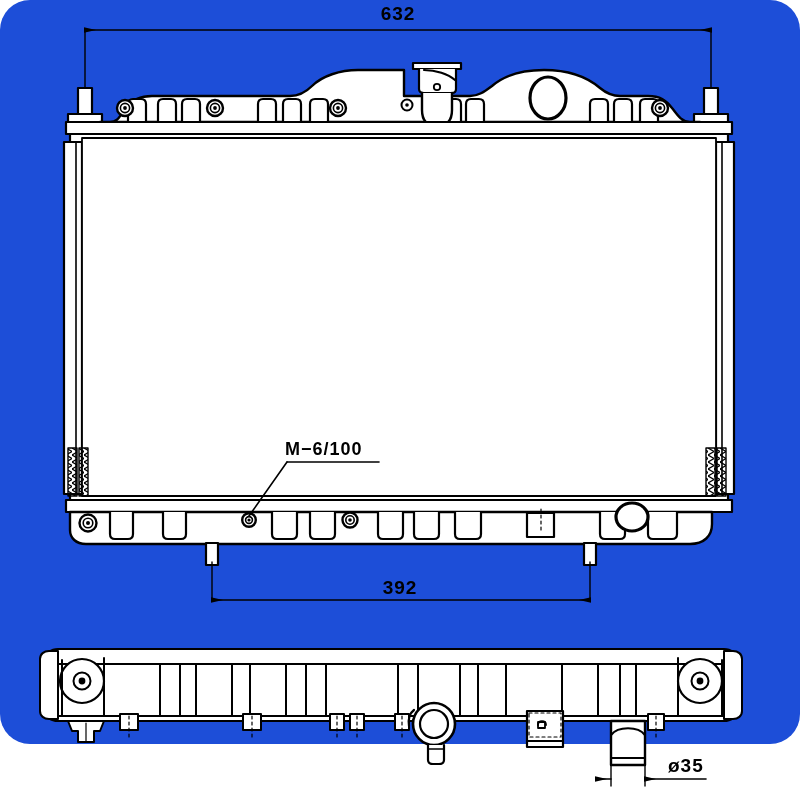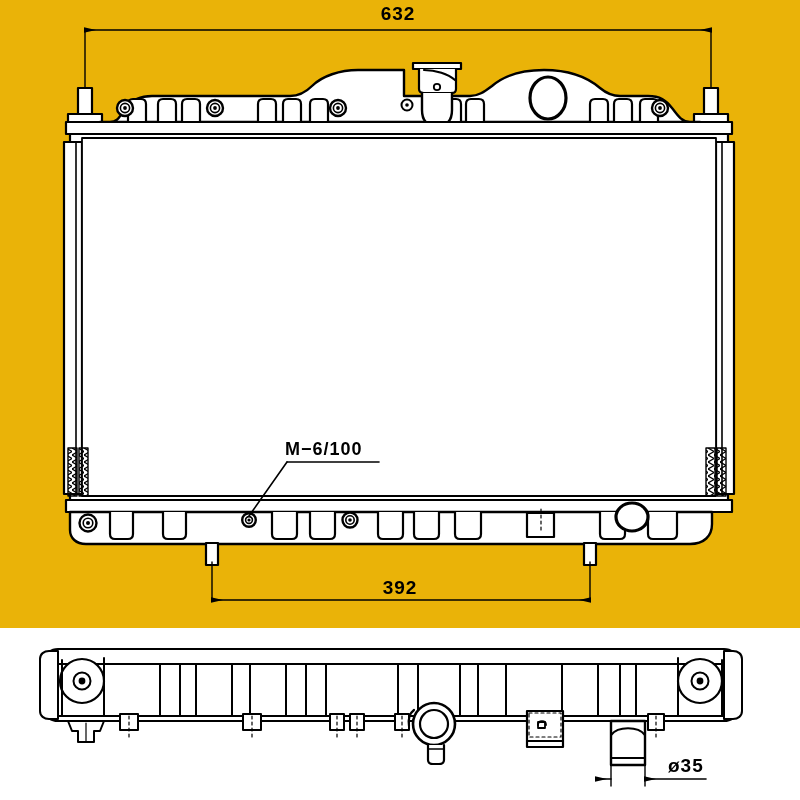--- a/index.html
+++ b/index.html
@@ -9,22 +9,23 @@
   }
   body {
     width: 800px;
     height: 800px;
     font-family: "Liberation Sans", sans-serif;
     overflow: hidden;
   }
   #sheet {
     position: relative;
     width: 800px;
-    height: 628px;
-    background: #eab308;
+    height: 744px;
+    background: #1d4ed8;
+    border-radius: 30px;
   }
   #drawing-svg {
     display: block;
     width: 800px;
     height: 800px;
   }
   .dim-text {
     font-family: "Liberation Sans", sans-serif;
     font-weight: bold;
     letter-spacing: 1px;

